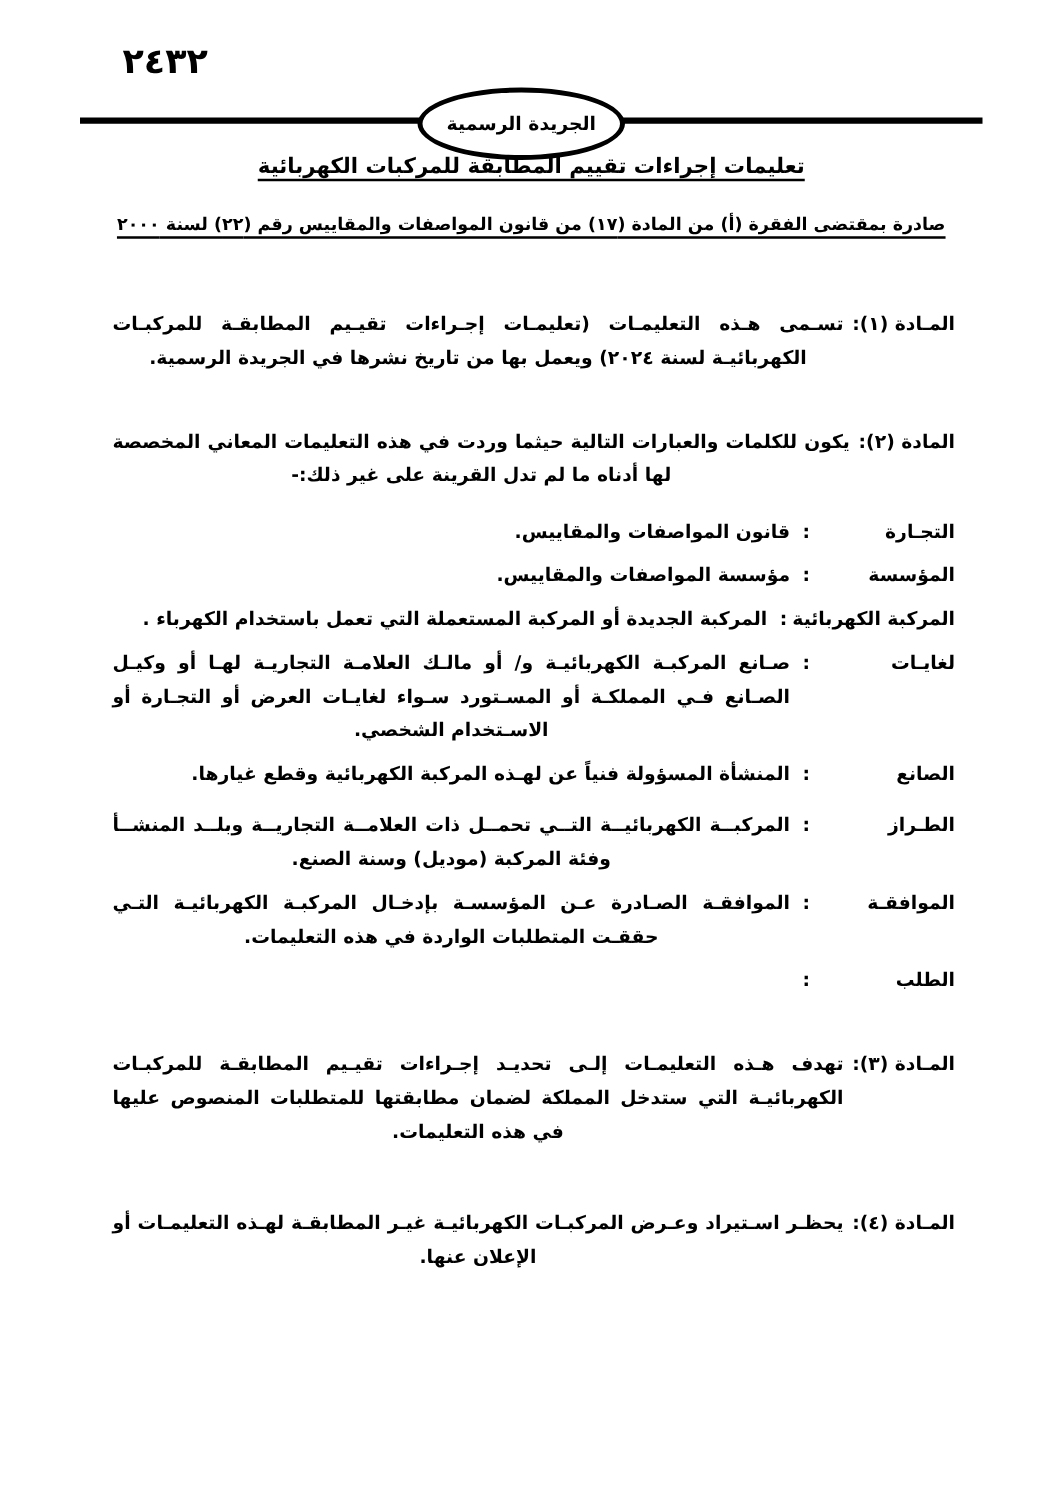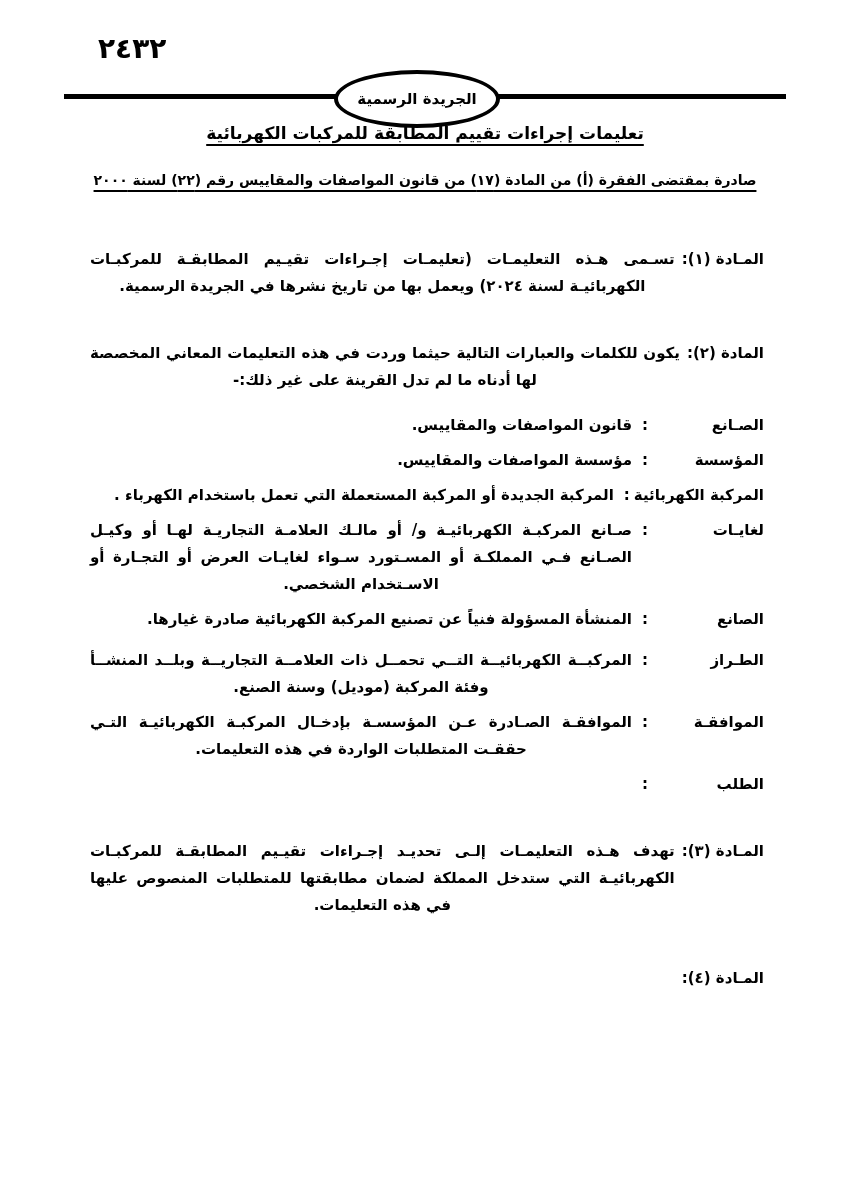--- a/index.html
+++ b/index.html
@@ -85,21 +85,21 @@
   </div>
 
   <div class="article" id="article-2">
     <span class="label">المادة (٢):</span>
     <div class="body">يكون للكلمات والعبارات التالية حيثما وردت في هذه التعليمات المعاني المخصصة لها أدناه ما لم تدل القرينة على غير ذلك:-</div>
   </div>
 
   <div class="definitions">
 
     <div class="def-row">
-      <span class="def-term">الصـانع</span>
+      <span class="def-term">التجـارة</span>
       <span class="def-colon">:</span>
       <div class="def-text">قانون المواصفات والمقاييس.</div>
     </div>
 
     <div class="def-row">
       <span class="def-term">المؤسسة</span>
       <span class="def-colon">:</span>
       <div class="def-text">مؤسسة المواصفات والمقاييس.</div>
     </div>
 
@@ -111,21 +111,21 @@
 
     <div class="def-row">
       <span class="def-term">لغايـات</span>
       <span class="def-colon">:</span>
       <div class="def-text multi">صـانع المركبـة الكهربائيـة و/ أو مالـك العلامـة التجاريـة لهـا أو وكيـل الصـانع فـي المملكـة أو المسـتورد سـواء لغايـات العرض أو التجـارة أو الاسـتخدام الشخصي.</div>
     </div>
 
     <div class="def-row">
       <span class="def-term">الصانع</span>
       <span class="def-colon">:</span>
-      <div class="def-text">المنشأة المسؤولة فنياً عن تصنيع المركبة الكهربائية صادرة غيارها.</div>
+      <div class="def-text">المنشأة المسؤولة فنياً عن لهـذه المركبة الكهربائية وقطع غيارها.</div>
     </div>
 
     <div class="def-row gap-top">
       <span class="def-term">الطـراز</span>
       <span class="def-colon">:</span>
       <div class="def-text multi">المركبــة الكهربائيــة التــي تحمــل ذات العلامــة التجاريــة وبلــد المنشــأ وفئة المركبة (موديل) وسنة الصنع.</div>
     </div>
 
     <div class="def-row">
       <span class="def-term">الموافقـة</span>
@@ -140,15 +140,16 @@
 
   </div>
 
   <div class="article" id="article-3">
     <span class="label">المـادة (٣):</span>
     <div class="body">تهدف هـذه التعليمـات إلـى تحديـد إجـراءات تقيـيم المطابقـة للمركبـات الكهربائيـة التي ستدخل المملكة لضمان مطابقتها للمتطلبات المنصوص عليها في هذه التعليمات.</div>
   </div>
 
   <div class="article" id="article-4">
     <span class="label">المـادة (٤):</span>
+    <div class="body">يحظـر اسـتيراد وعـرض المركبـات الكهربائيـة غيـر المطابقـة لهـذه التعليمـات أو الإعلان عنها.</div>
   </div>
 
 </div>
 
 </body></html>

